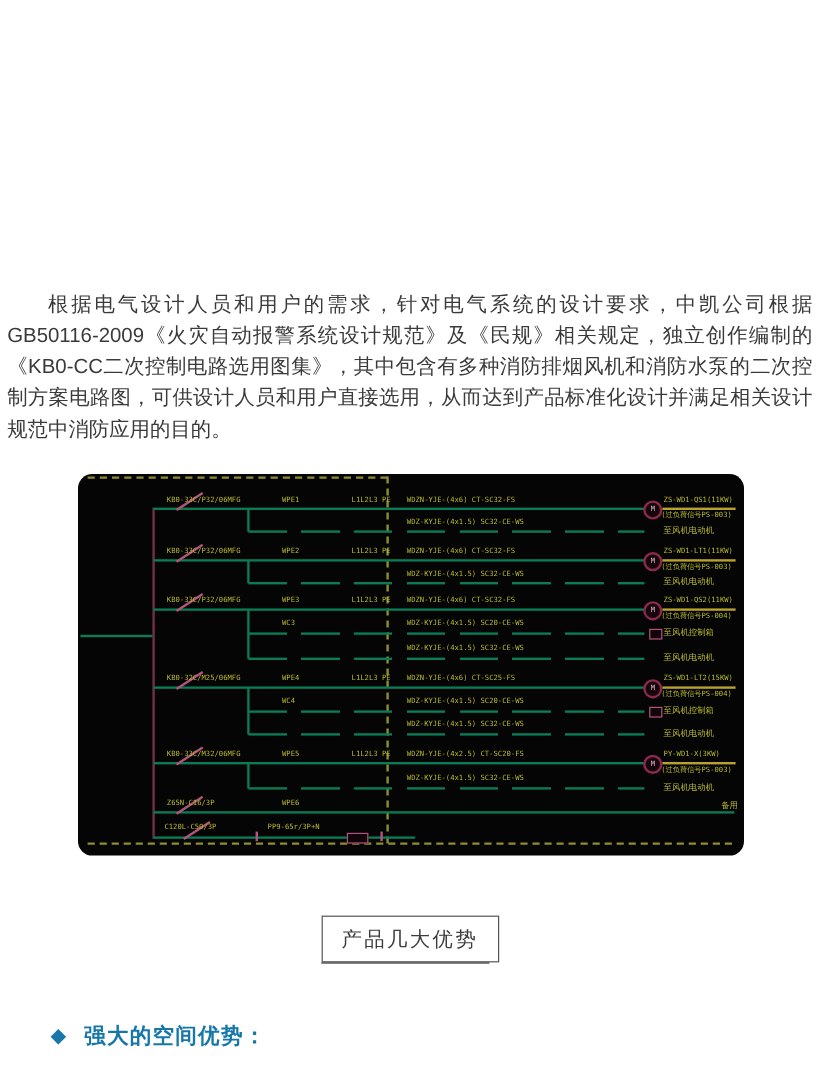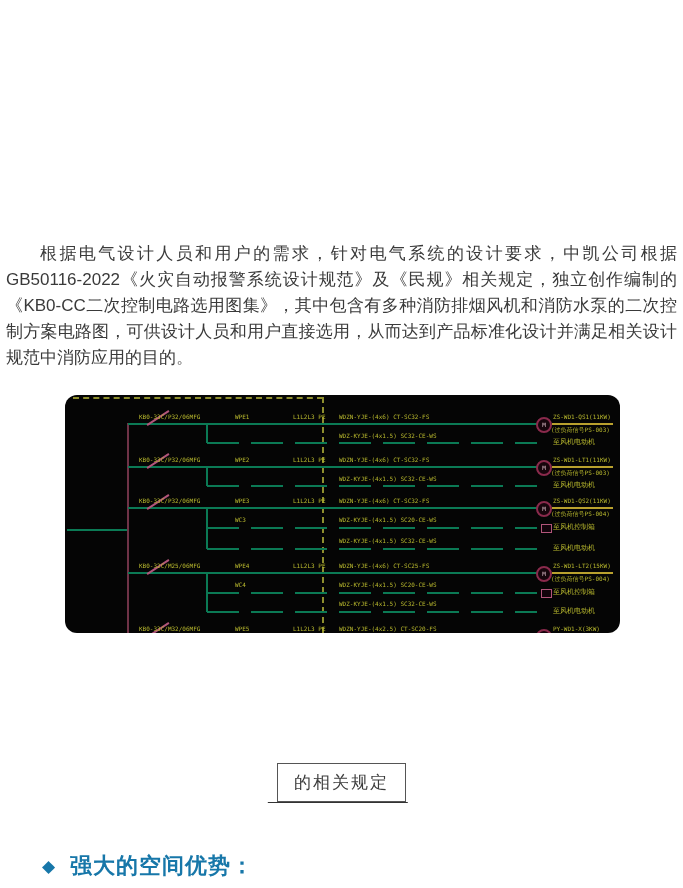--- a/index.html
+++ b/index.html
@@ -7,21 +7,21 @@
        font-family:"Liberation Sans","DejaVu Sans",sans-serif}
   .page{position:relative;width:683px;height:888px}
 
   
   .para{position:absolute;left:6px;width:671px;font-size:17px;line-height:26px;
         color:var(--text,#3a3a3a);text-align:justify}
   .p1{top:5px}
   .p2{top:224px;text-indent:2em}
 
   
-  .diagram{position:absolute;left:65px;top:395px;width:555px;height:238px;
+  .diagram{position:absolute;left:65px;top:395px;width:555px;height:318px;
            background:var(--diag-bg,#050505);border-radius:12px;overflow:hidden}
   .dl{position:absolute;height:2px;background:var(--diag-green,#0b7a55)}
   .dv{position:absolute;width:2px;background:var(--diag-green,#0b7a55)}
   .bus{background:var(--diag-bus,#6f3347)}
   .yline{background:#b9a12e}
   .dsub{position:absolute;height:2px;
         background:repeating-linear-gradient(90deg,var(--diag-green,#0b7a55) 0 32px,transparent 32px 44px)}
   .dt{position:absolute;font-family:"DejaVu Sans Mono",monospace;font-size:6px;line-height:8px;
       color:var(--diag-yellow,#b9b92e);white-space:nowrap}
   .cn{font-size:7px;line-height:9px}
@@ -39,28 +39,28 @@
   
   .caption{position:absolute;left:0;top:763px;width:683px;text-align:center}
   .caption-box{display:inline-block;border:1px solid #555;padding:7px 16px;font-size:17px;
                letter-spacing:2px;color:#3c3c3c;background:#fff}
   .caption-underline{position:absolute;left:50%;transform:translateX(-53%);top:39px;
                      width:140px;height:1px;background:#333}
 
   
   .adv{position:absolute;left:42px;top:851px;display:flex;align-items:center;gap:15px}
   .adv-diamond{color:var(--accent-blue,#1777a9);font-size:17px}
-  .adv-text{color:var(--accent-blue,#1777a9);font-size:22px;font-weight:bold;letter-spacing:1px}
+  .adv-text{color:var(--accent-blue,#1777a9);font-size:18px;font-weight:bold;letter-spacing:1px}
 </style>
 </head>
 <body>
 
 <div class="page">
 
-  <p class="para p2">根据电气设计人员和用户的需求，针对电气系统的设计要求，中凯公司根据GB50116-2022《火灾自动报警系统设计规范》及《民规》相关规定，独立创作编制的《KB0-CC二次控制电路选用图集》，其中包含有多种消防排烟风机和消防水泵的二次控制方案电路图，可供设计人员和用户直接选用，从而达到产品标准化设计并满足相关设计规范中消防应用的目的。</p>
+  <p class="para p2">根据电气设计人员和用户的需求，针对电气系统的设计要求，中凯公司根据GB50116-2009《火灾自动报警系统设计规范》及《民规》相关规定，独立创作编制的《KB0-CC二次控制电路选用图集》，其中包含有多种消防排烟风机和消防水泵的二次控制方案电路图，可供设计人员和用户直接选用，从而达到产品标准化设计并满足相关设计规范中消防应用的目的。</p>
 
   <div class="diagram">
 
     <div class="dash-h" style="left:8px;top:2px;width:250px"></div>
     <div class="dash-v" style="left:257px;top:2px;height:306px"></div>
     <div class="dash-h" style="left:8px;top:307px;width:537px"></div>
 
     <div class="dv bus" style="left:62px;top:28px;height:276px"></div>
     <div class="dl" style="left:2px;top:134px;width:60px"></div>
 
@@ -160,21 +160,21 @@
     <span class="dt" style="left:72px;top:291px">C120L-C50/3P</span>
     <span class="dt" style="left:158px;top:291px">PP9-65r/3P+N</span>
     <div class="mbox" style="left:224px;top:299px"></div>
     <div class="tick" style="left:252px;top:298px"></div>
     <div class="tick" style="left:148px;top:298px"></div>
   </div>
 
   <div class="caption">
     <div style="position:relative;display:inline-block">
       <div class="caption-box">
-        <span>的相关规定</span>
+        <span>产品几大优势</span>
       </div>
       <div class="caption-underline"></div>
     </div>
   </div>
 
   <div class="adv">
     <span class="adv-diamond">◆</span>
     <span class="adv-text">强大的空间优势：</span>
   </div>
 

